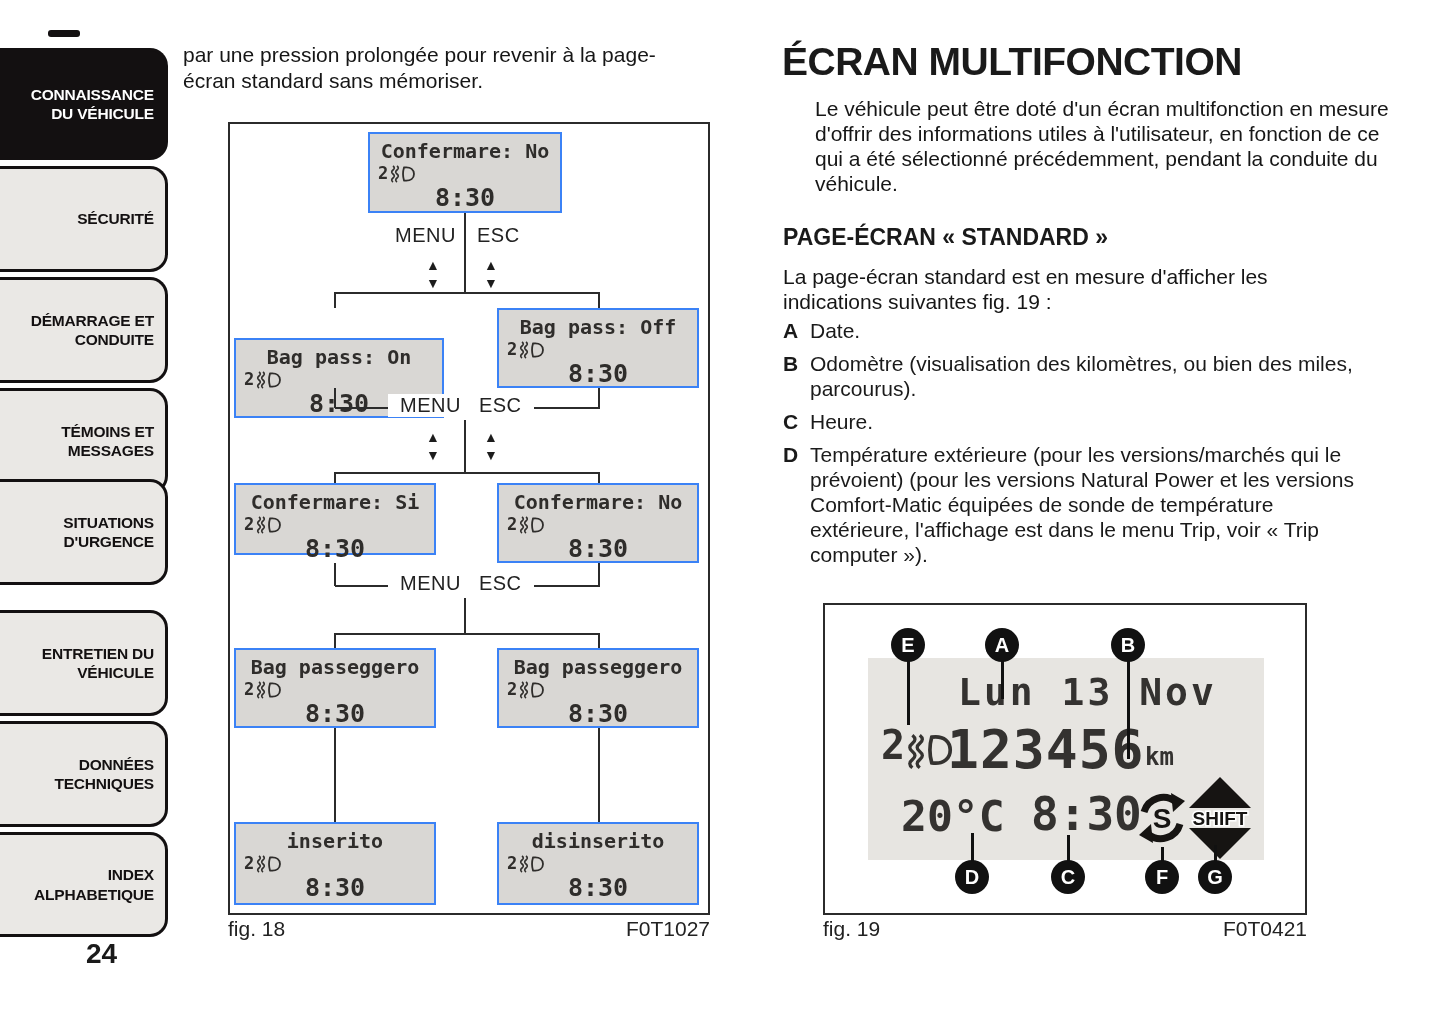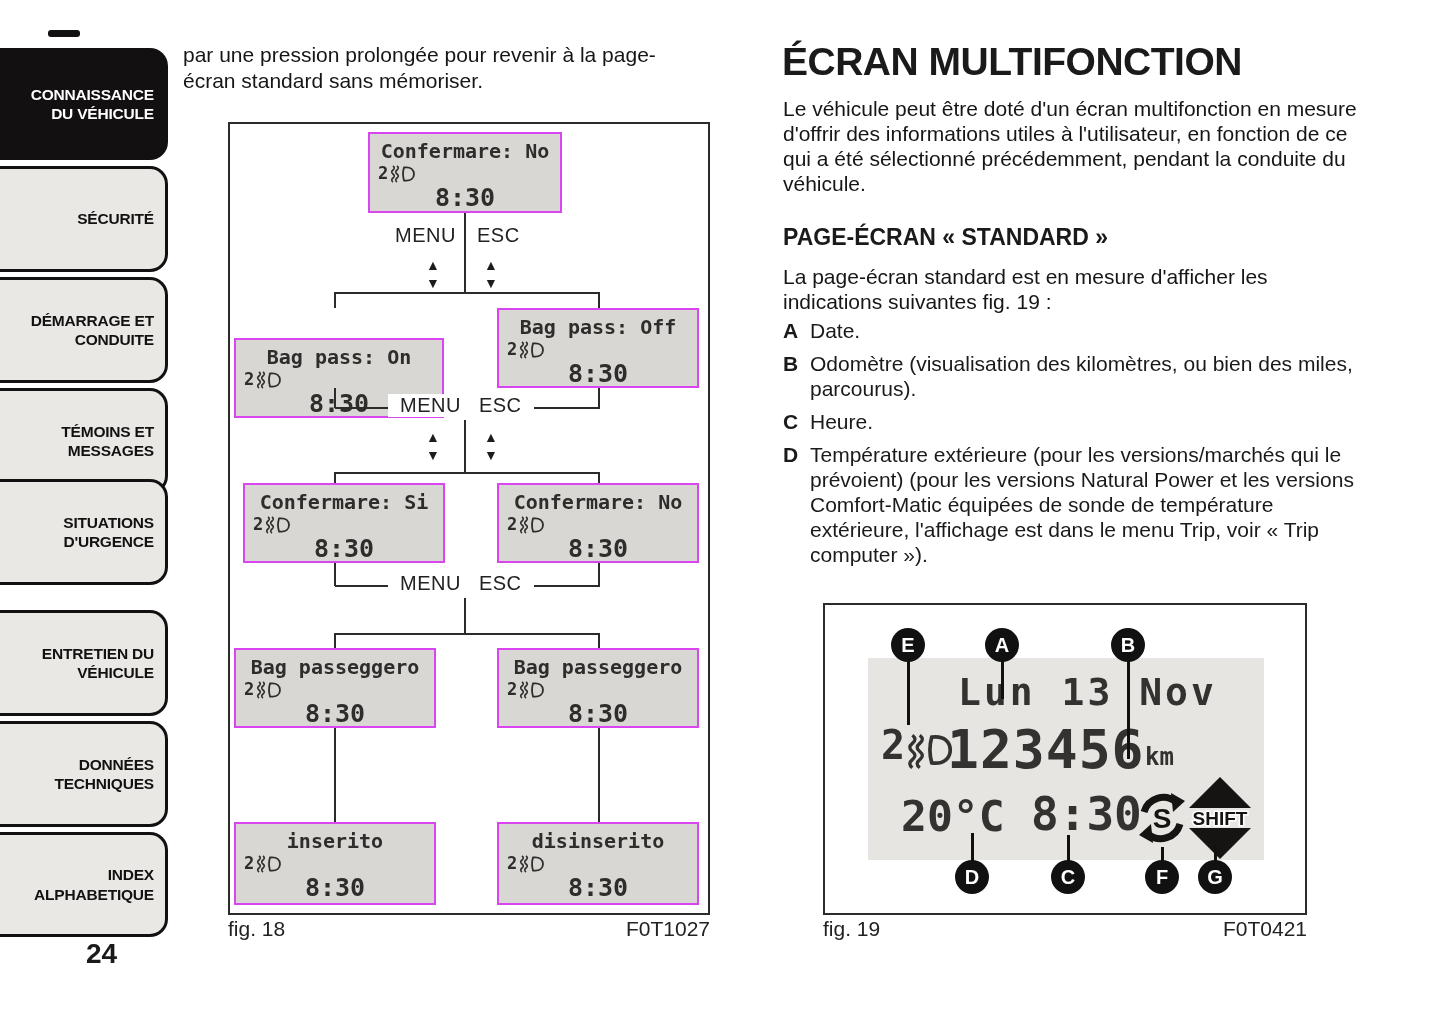--- a/index.html
+++ b/index.html
@@ -16,21 +16,21 @@
   .tab.active{background:#131011;color:#ffffff;}
   #page-number{position:absolute;left:86px;top:938px;font-size:28px;font-weight:700;}
   #corner-mark{position:absolute;left:48px;top:30px;width:32px;height:7px;background:#131011;border-radius:3px;}
 
   
   .body-text{font-size:21px;line-height:26px;color:#161616;}
   #intro-text{left:183px;top:42px;width:500px;}
 
   
   #fig18{left:228px;top:122px;width:482px;height:793px;border:2px solid #2b2b2b;box-sizing:border-box;}
-  .lcd{position:absolute;background:#d9d7d4;border:2px solid #d946ef;box-sizing:border-box;
+  .lcd{position:absolute;background:#d9d7d4;border:2px solid #3b82f6;box-sizing:border-box;
        font-family:"DejaVu Sans Mono",monospace;color:#2f2d2b;}
   .lcd-title{text-align:center;font-size:20px;font-weight:700;margin-top:5px;white-space:nowrap;}
   .lcd-mid{height:21px;padding-left:8px;display:flex;align-items:center;gap:2px;}
   .lcd-digit{font-size:17px;font-weight:700;line-height:1;}
   .lcd-time{text-align:center;font-size:25px;font-weight:700;line-height:1;margin-top:1px;}
   .hline,.vline{position:absolute;background:#2b2b2b;}
   .hline{height:2px;} .vline{width:2px;}
   .menu-esc{position:absolute;font-size:20px;color:#222;letter-spacing:0.5px;white-space:nowrap;}
   .menu-esc-onled{background:#fff;padding:0 12px;display:flex;gap:18px;}
   .arrpair{position:absolute;display:flex;flex-direction:column;align-items:center;gap:4px;
@@ -158,21 +158,21 @@
         <span>▼</span>
       </div>
     <div class="arrpair" style="left:254px;top:306px;">
         <span>▲</span>
         <span>▼</span>
       </div>
     <div class="hline" style="left:105px;top:348px;width:265px;"></div>
     <div class="vline" style="left:104px;top:348px;height:11px;"></div>
     <div class="vline" style="left:368px;top:348px;height:11px;"></div>
 
-    <div class="lcd" style="left:4px;top:359px;width:202px;height:80px;margin-left:9px;">
+    <div class="lcd" style="left:4px;top:359px;width:202px;height:72px;">
       <div class="lcd-title">Confermare: Si</div>
       <div class="lcd-mid">
           <span class="lcd-digit">2</span>
         <svg width="26" height="18" viewBox="0 0 26 18">
             <path d="M3,1 q2.6,2 0,4 q-2.6,2 0,4 q2.6,2 0,4 q-2.6,2 0,4" fill="none" stroke="#2f2d2b" stroke-width="1.6"></path>
             <path d="M7,1 q2.6,2 0,4 q-2.6,2 0,4 q2.6,2 0,4 q-2.6,2 0,4" fill="none" stroke="#2f2d2b" stroke-width="1.6"></path>
             <path d="M14,2.5 C21,1.5 24,5 24,9 C24,13 21,16.5 14,15.5 C12.8,11.5 12.8,6.5 14,2.5 Z" fill="none" stroke="#2f2d2b" stroke-width="1.8"></path>
           </svg>
         </div>
       <div class="lcd-time">8:30</div>
@@ -253,21 +253,21 @@
           </svg>
         </div>
       <div class="lcd-time">8:30</div>
     </div>
   </div>
 
   <div class="fig-caption" style="left:228px;top:917px;">fig. 18</div>
   <div class="fig-code" style="left:550px;top:917px;">F0T1027</div>
 
   <div class="abs" id="article-title">ÉCRAN MULTIFONCTION</div>
-  <div class="abs body-text" id="para1" style="line-height:25px;">Le véhicule peut être doté d'un écran multifonction en mesure d'offrir des informations utiles à l'utilisateur, en fonction de ce qui a été sélectionné précédemment, pendant la conduite du véhicule.</div>
+  <div class="abs body-text" id="para1" style="line-height:25px;margin-left:32px;">Le véhicule peut être doté d'un écran multifonction en mesure d'offrir des informations utiles à l'utilisateur, en fonction de ce qui a été sélectionné précédemment, pendant la conduite du véhicule.</div>
   <div class="abs" id="section-heading">PAGE-ÉCRAN « STANDARD »</div>
   <div class="abs body-text" id="para2" style="line-height:25px;">La page-écran standard est en mesure d'afficher les indications suivantes fig. 19 :</div>
 
   <div class="abs" id="legend">
     <div class="legend-item">
       <span class="legend-key">A</span>
       <span>Date.</span>
     </div>
     <div class="legend-item">
       <span class="legend-key">B</span>

